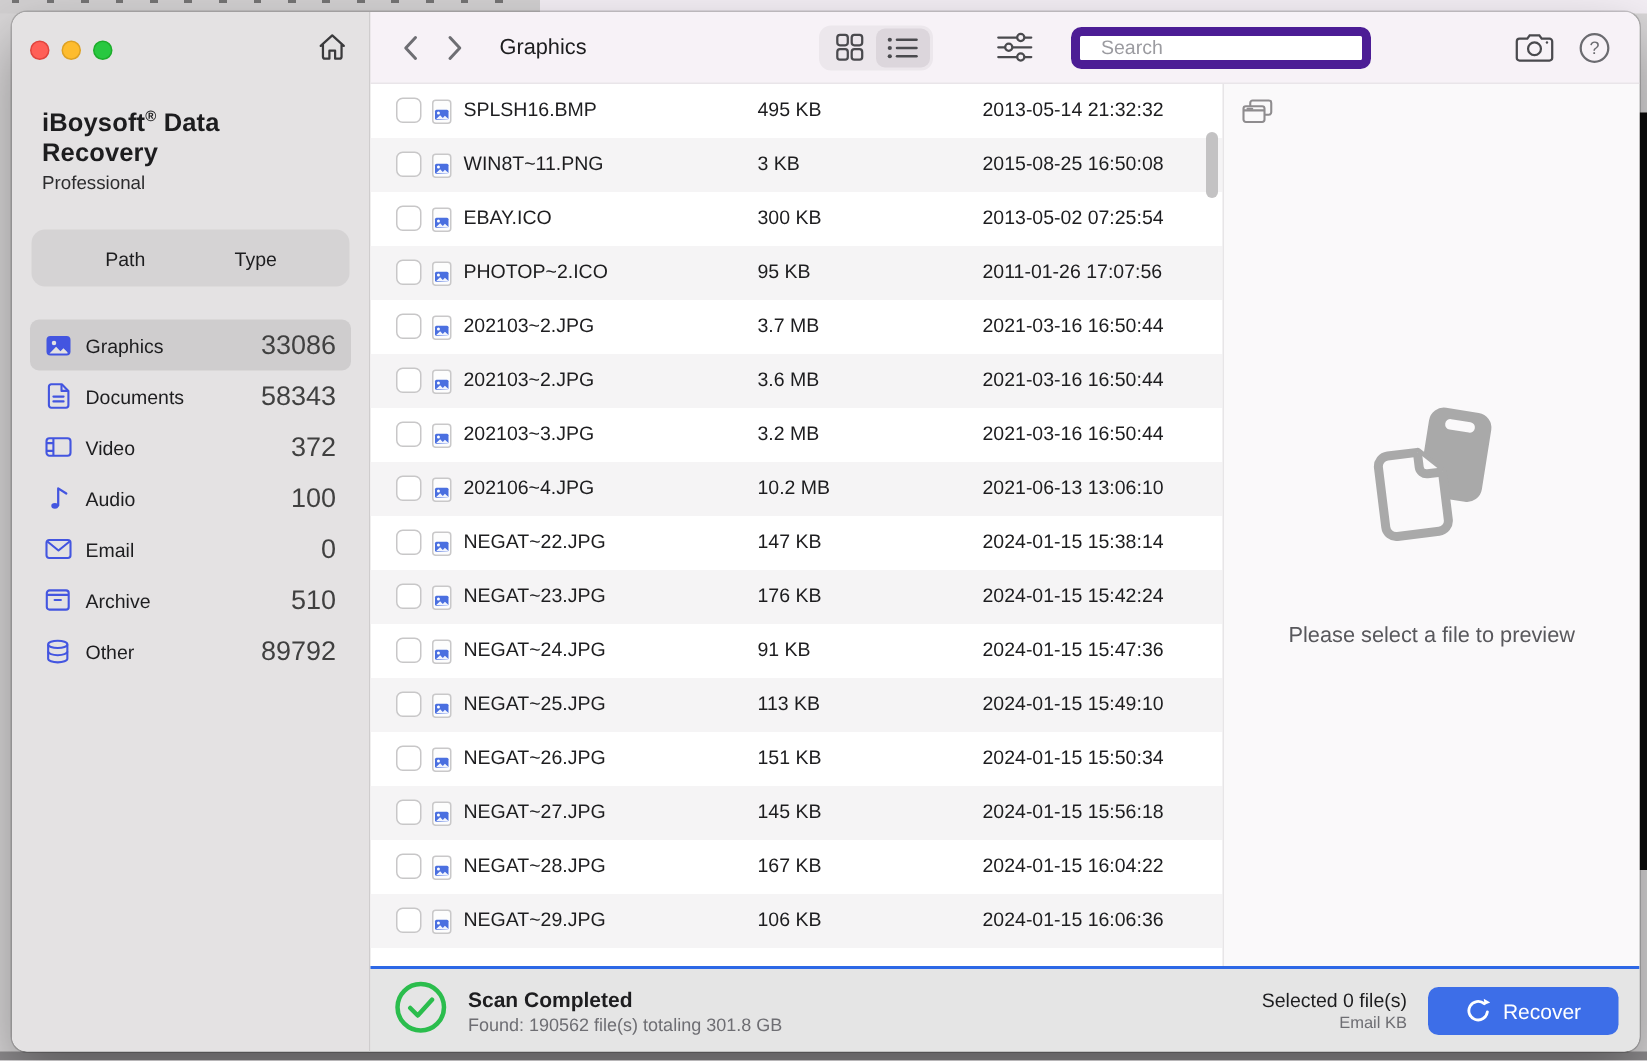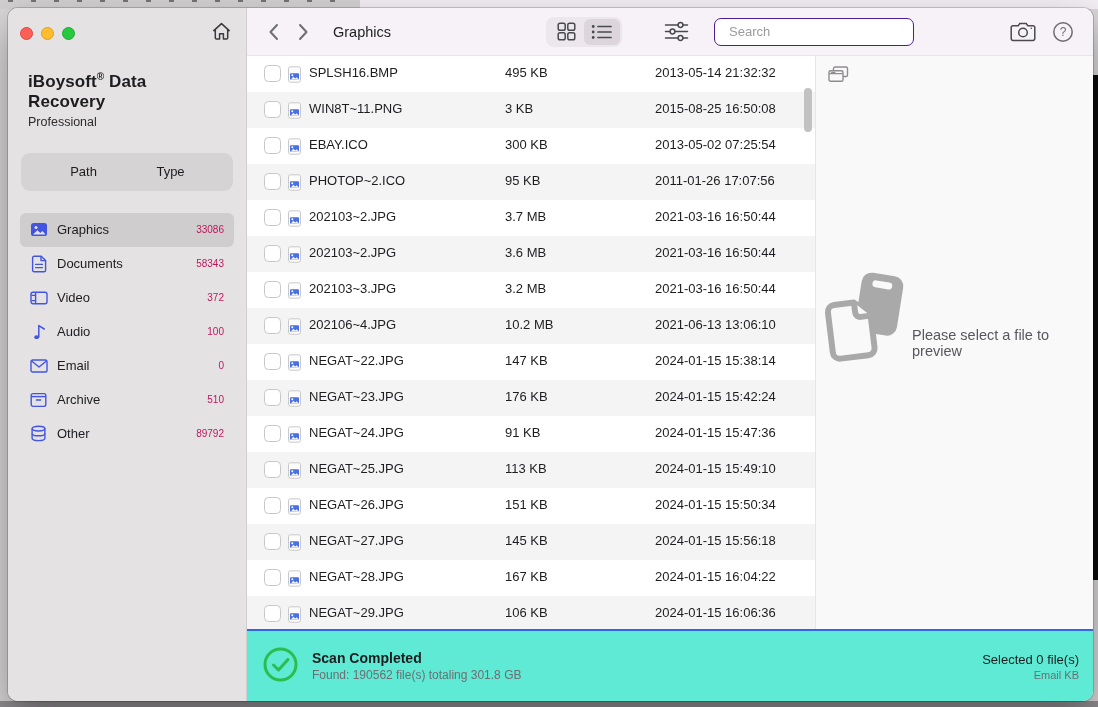--- a/index.html
+++ b/index.html
@@ -33,32 +33,32 @@
 
   .segmented { margin:24px 13px 0 13px; background:#d5d3d4; border-radius:9px; padding:19px; display:flex; height:29px; }
   .segment { flex:1; display:flex; align-items:center; justify-content:center; font-size:13px; border-radius:7px; cursor:default; }
   .segment.selected { background:#ffffff; box-shadow:0 1px 2.5px rgba(0,0,0,.2); font-weight:500; }
 
   .nav { margin:22px 12px 0 12px; }
   .nav-item { display:flex; align-items:center; height:34px; padding:0 10px 0 9px; border-radius:6px; cursor:default; }
   .nav-item.selected { background:#cfcdce; }
   .nav-icon { width:19px; height:18px; display:flex; align-items:center; justify-content:center; flex:none; }
   .nav-label { font-size:13px; margin-left:9px; }
-  .nav-count { margin-left:auto; font-size:10px; color:#be185d; }
+  .nav-count { margin-left:auto; font-size:18px; color:#404040; }
 
   
   .main { flex:1; display:flex; flex-direction:column; min-width:0; }
   .toolbar { height:48px; flex:none; background:#f7f2f7; display:flex; align-items:center; padding:0 19px 0 14px; border-bottom:1px solid #e9e5e9; }
   .nav-arrow { width:24px; height:24px; display:flex; align-items:center; justify-content:center; margin-right:6px; cursor:default; }
   .view-title { font-size:14.5px; font-weight:500; margin-left:12px; }
   .toggle-group { margin-left:auto; background:#ece7ec; border-radius:8px; padding:2px; display:flex; }
   .toggle-btn { width:36px; height:26px; display:flex; align-items:center; justify-content:center; border-radius:6px; cursor:default; }
   .toggle-btn.active { background:#dcd6dc; }
   .filter-btn { margin-left:42px; display:flex; cursor:default; }
-  .search-box { margin-left:25px; width:200px; height:28px; background:#fff; border:1px solid #4c1d95; border-radius:7px; display:flex; align-items:center; padding:0 8px; }
+  .search-box { margin-left:25px; width:200px; height:28px; background:#fff; border:6px solid #4c1d95; border-radius:7px; display:flex; align-items:center; padding:0 8px; }
   .search-box input { border:none; outline:none; flex:1; font-size:13px; margin-left:6px; font-family:inherit; background:transparent; color:#1d1d1f; }
   .search-box input::placeholder { color:#9b9ba0; }
   .cam-btn { margin-left:96px; display:flex; cursor:default; }
   .help-btn { margin-left:16px; display:flex; cursor:default; }
 
   .content { flex:1; display:flex; min-height:0; }
 
   
   .filelist { width:568px; flex:none; background:#fff; display:flex; flex-direction:column; position:relative; }
   .thead { height:26px; flex:none; position:relative; border-bottom:1px solid #e9e7e9; font-size:13px; }
@@ -75,27 +75,27 @@
   .trow:nth-child(even) { background:#f5f4f5; }
   .trow .cb { position:absolute; left:17px; top:9px; width:17px; height:17px; border-radius:4.5px; background:#fff; border:1.5px solid #c8c7c8; }
   .trow .ficon { position:absolute; left:40px; top:10px; }
   .cell { position:absolute; top:9px; white-space:nowrap; }
   .cell.name { left:62px; }
   .cell.size { left:258px; }
   .cell.date { left:408px; }
   .scroll-thumb { position:absolute; right:3px; top:32px; width:8px; height:44px; border-radius:4px; background:#c3c2c3; }
 
   
-  .preview { flex:1; background:#faf9fa; border-left:1px solid #e7e5e7; position:relative; display:flex; flex-direction:row; align-items:center; justify-content:center; }
+  .preview { flex:1; background:#faf9fa; border-left:1px solid #e7e5e7; position:relative; display:flex; flex-direction:column; align-items:center; justify-content:center; }
   .cascade { position:absolute; top:10px; left:12px; }
   .ph-graphic { margin-bottom:48px; }
   .ph-text { font-size:14.5px; color:#58585c; }
 
   
-  .bottombar { height:72px; flex:none; background:#5eead4; border-top:2px solid #2d68e6; display:flex; align-items:center; padding:0 14px 0 15px; }
+  .bottombar { height:57px; flex:none; background:#e5e5e5; border-top:2px solid #2d68e6; display:flex; align-items:center; padding:0 14px 0 15px; }
   .scan-texts { margin-left:13px; }
   .scan-title { font-size:14px; font-weight:bold; }
   .scan-sub { font-size:12px; color:#6e6e73; margin-top:2px; }
   .sel-block { margin-left:auto; text-align:right; }
   .sel-count { font-size:13px; }
   .sel-size { font-size:11px; color:#6e6e73; margin-top:2px; }
   .recover-btn { margin-left:14px; width:127px; height:32px; border:none; border-radius:7px; background:#3d6ee8; color:#fff;
     font-size:14px; font-weight:500; display:flex; align-items:center; justify-content:center; gap:8px; cursor:default; font-family:inherit; }
 </style>
 </head>
@@ -568,16 +568,23 @@
           </svg>
       </span>
       <div class="scan-texts">
         <div class="scan-title">Scan Completed</div>
         <div class="scan-sub">Found: 190562 file(s) totaling 301.8 GB</div>
       </div>
       <div class="sel-block">
         <div class="sel-count">Selected 0 file(s)</div>
         <div class="sel-size">Email KB</div>
       </div>
+      <button class="recover-btn">
+        <svg width="17" height="17" viewBox="0 0 17 17">
+            <path d="M14.6 9.6 a6.2 6.2 0 1 1 -2.1 -5.5" fill="none" stroke="#fff" stroke-width="1.9" stroke-linecap="round"></path>
+            <path d="M12.2 0.8 l0.5 4.1 3.8-1.6 z" fill="#fff"></path>
+          </svg>
+        <span>Recover</span>
+      </button>
     </div>
 
   </div>
 </div>
 
 </body></html>

